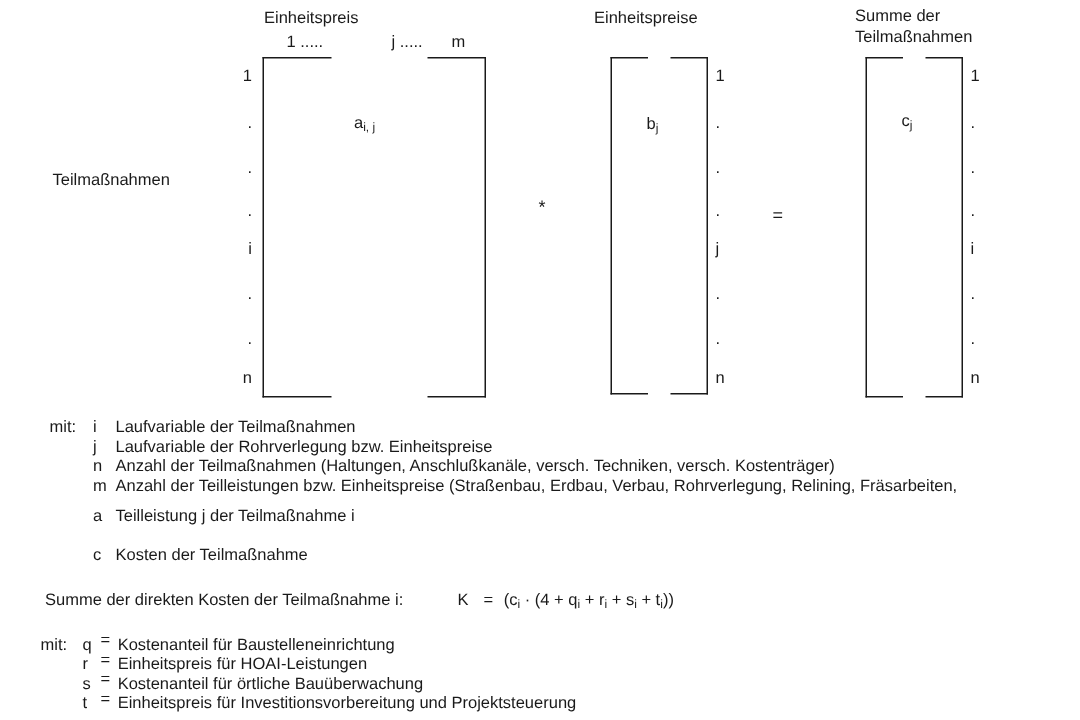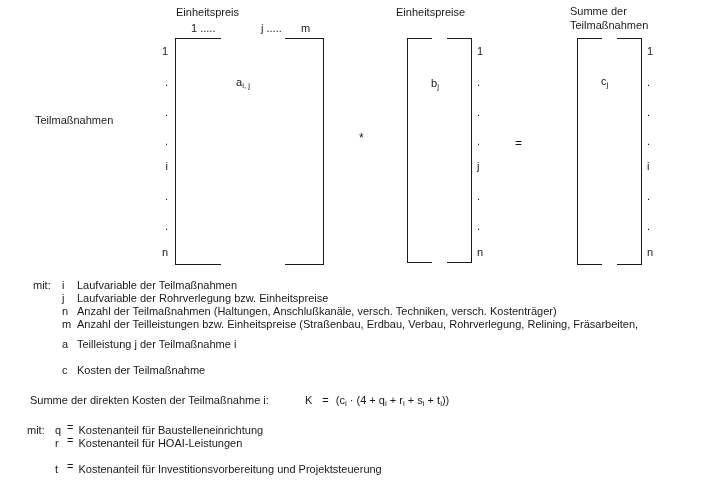--- a/index.html
+++ b/index.html
@@ -107,16 +107,17 @@
   <div class="defrow" style="left:62px;top:305px"><span class="sym">n</span><span>Anzahl der Teilmaßnahmen (Haltungen, Anschlußkanäle, versch. Techniken, versch. Kostenträger)</span></div>
   <div class="defrow" style="left:62px;top:338px"><span class="sym">a</span><span>Teilleistung j der Teilmaßnahme i</span></div>
   <div class="defrow" style="left:62px;top:318px"><span class="sym">m</span><span>Anzahl der Teilleistungen bzw. Einheitspreise (Straßenbau, Erdbau, Verbau, Rohrverlegung, Relining, Fräsarbeiten,</span></div>
   <div class="defrow" style="left:62px;top:364px"><span class="sym">c</span><span>Kosten der Teilmaßnahme</span></div>
 
   <div class="t" style="left:30px;top:394px">Summe der direkten Kosten der Teilmaßnahme i:</div>
   <div class="formula" style="left:305px;top:394px"><span class="k">K</span><span class="feq">=</span><span>(c</span><span class="sub">i</span><span> · (4 + q</span><span class="sub">i</span><span> + r</span><span class="sub">i</span><span> + s</span><span class="sub">i</span><span> + t</span><span class="sub">i</span><span>))</span></div>
 
   <div class="t" style="left:27px;top:424px">mit:</div>
   <div class="csrow" style="left:55px;top:424px"><span class="sym">q</span><span class="req">=</span><span>Kostenanteil für Baustelleneinrichtung</span></div>
-  <div class="csrow" style="left:55px;top:437px"><span class="sym">r</span><span class="req">=</span><span>Kostenanteil für HOAI-Leistungen</span></div>
-  <div class="csrow" style="left:55px;top:463px"><span class="sym">t</span><span class="req">=</span><span>Kostenanteil für Investitionsvorbereitung und Projektsteuerung</span></div>
+  <div class="csrow" style="left:55px;top:437px"><span class="sym">r</span><span class="req">=</span><span>Einheitspreis für HOAI-Leistungen</span></div>
+  <div class="csrow" style="left:55px;top:450px"><span class="sym">s</span><span class="req">=</span><span>Kostenanteil für örtliche Bauüberwachung</span></div>
+  <div class="csrow" style="left:55px;top:463px"><span class="sym">t</span><span class="req">=</span><span>Einheitspreis für Investitionsvorbereitung und Projektsteuerung</span></div>
 
 </div>
 
 </body></html>

